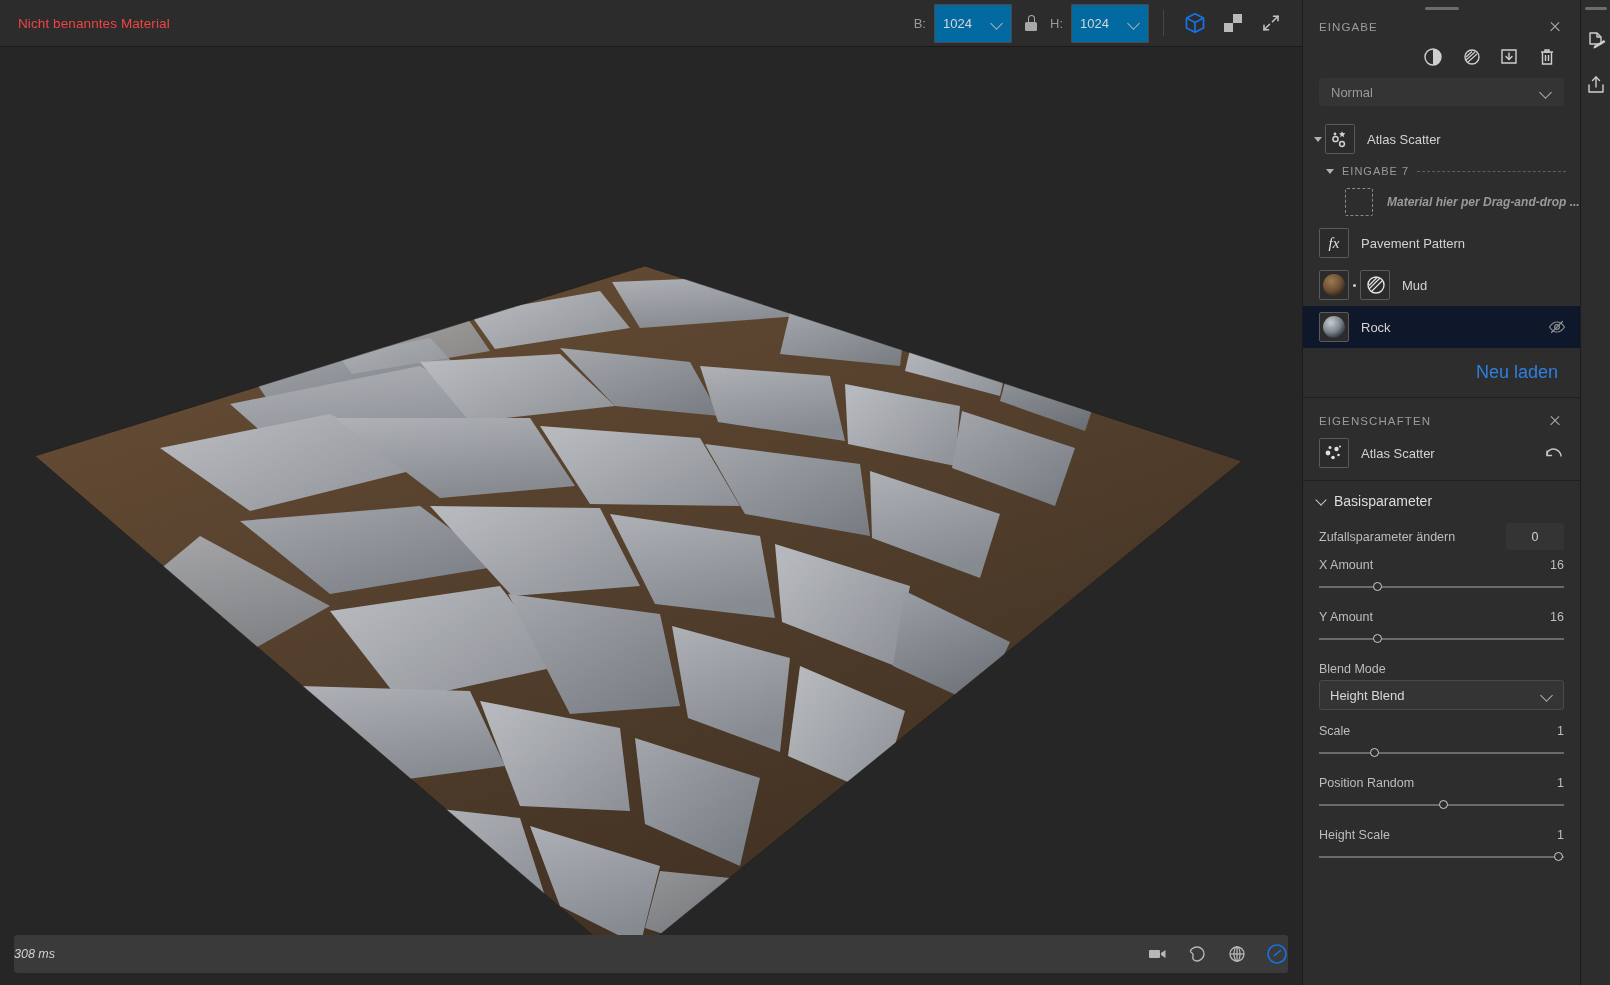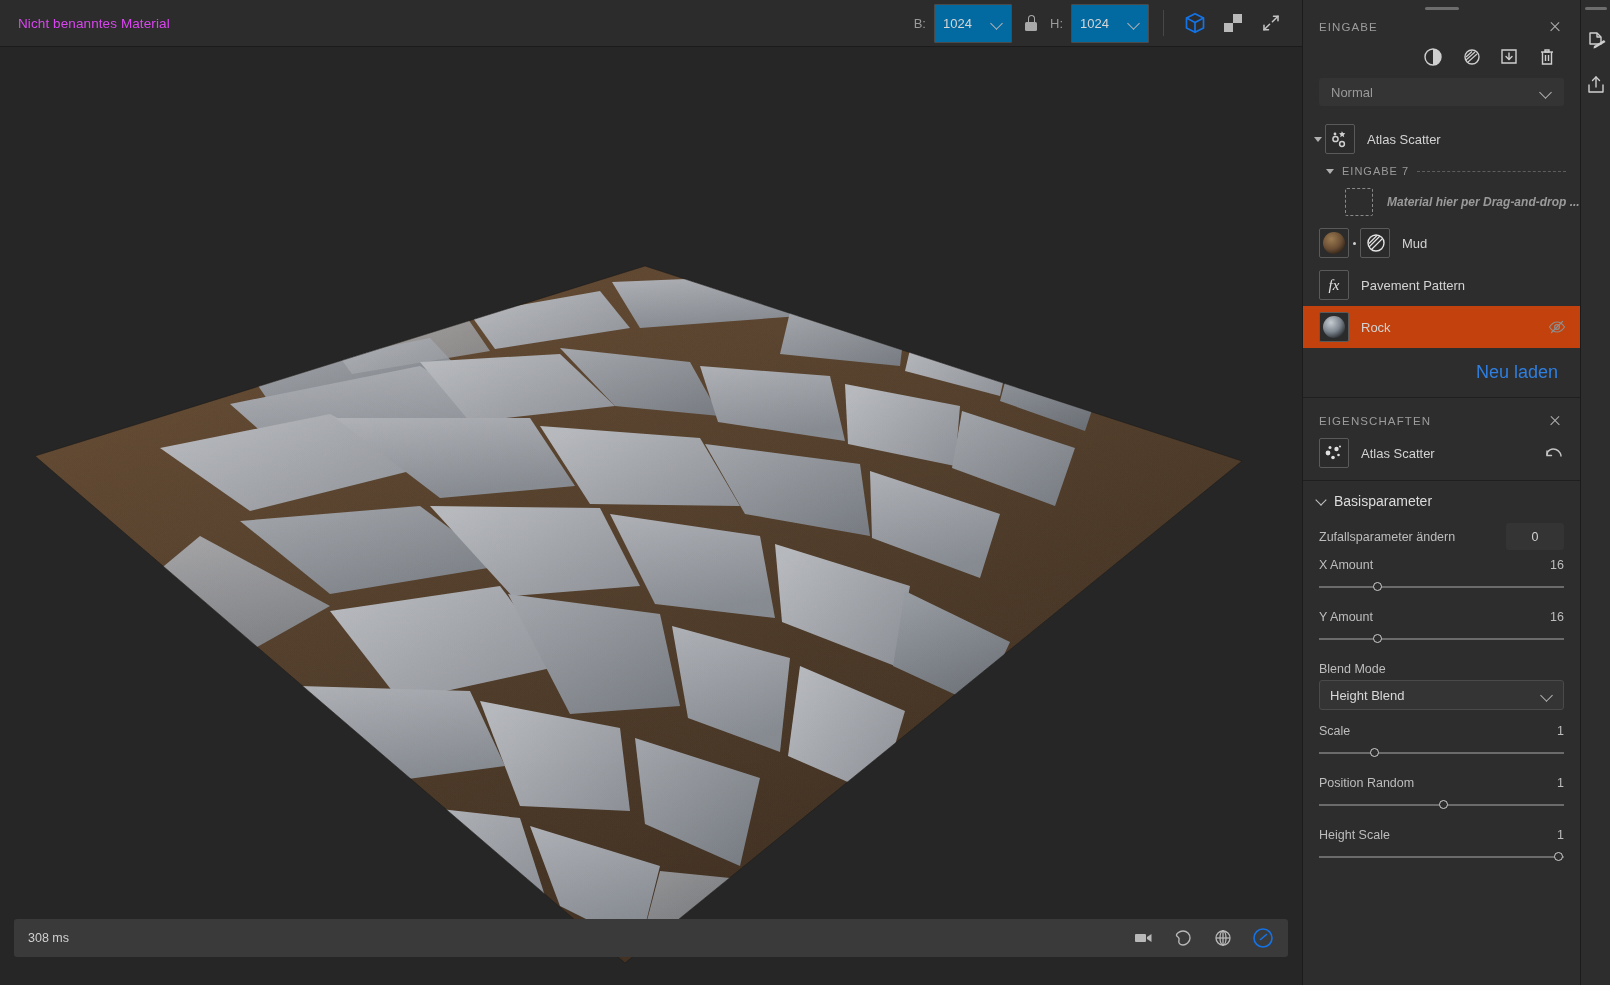--- a/index.html
+++ b/index.html
@@ -12,21 +12,21 @@
   .app { position: relative; width: 1610px; height: 985px; display: flex; }
 
   
   .viewport-col { position: relative; width: 1302px; height: 985px; background: #252525; display: flex; flex-direction: column; }
 
   
   .topbar {
     height: 47px; background: #2c2c2c; border-bottom: 1px solid #1b1b1b;
     display: flex; align-items: center; flex-shrink: 0; position: relative;
   }
-  .doc-title { margin-left: 18px; font-size: 13.5px; color: #d946ef; letter-spacing: .1px; }
+  .doc-title { margin-left: 18px; font-size: 13.5px; color: #ef4444; letter-spacing: .1px; }
   .topbar-right { margin-left: auto; display: flex; align-items: center; height: 100%; }
   .dim-group { display: flex; align-items: center; }
   .dim-label { font-size: 13px; color: #9a9a9a; margin-right: 8px; }
   .combo {
     width: 78px; height: 39px; background: #0369a1; border: 1px solid #4a4a4a;
     border-radius: 1px; display: flex; align-items: center; padding: 0 8px;
     font-size: 13px; color: #d6d6d6; position: relative; cursor: pointer;
   }
   .combo .cv { flex: 1; }
   .chev { width: 12px; height: 12px; position: relative; flex-shrink: 0; }
@@ -40,23 +40,24 @@
   .lock-shackle { position: absolute; top: 0; left: 3.5px; width: 7px; height: 7px; border: 1.8px solid #a8a8a8; border-bottom: none; border-radius: 4px 4px 0 0; }
   .tb-sep { width: 1px; height: 26px; background: #474747; margin: 0 14px; }
   .tb-btn { width: 34px; height: 34px; display: flex; align-items: center; justify-content: center; cursor: pointer; margin-right: 4px; }
 
   
   .viewport { flex: 1; position: relative; background: #262626; overflow: hidden; }
   .scene-wrap { position: absolute; inset: 0; display: flex; align-items: center; justify-content: center; }
 
   
   .statusbar {
-    position: absolute; left: 14px; right: 14px; bottom: 28px; height: 38px;
+    position: absolute; left: 14px; right: 14px; bottom: 12px; height: 38px;
     background: #3a3a3a; border-radius: 3px; display: flex; align-items: center;
-    padding: 0 14px;
+    padding: 0 0;
+    font-style: italic;
   }
   .status-text { font-size: 12.5px; color: #d0d0d0; }
   .status-icons { margin-left: auto; display: flex; align-items: center; gap: 18px; }
   .sbi { width: 22px; height: 22px; display: flex; align-items: center; justify-content: center; cursor: pointer; }
 
   
   .rightpanel { width: 278px; height: 985px; background: #2d2d2d; border-left: 1px solid #1b1b1b; display: flex; flex-direction: column; position: relative; }
   .grip { width: 34px; height: 3px; background: #6d6d6d; border-radius: 2px; margin: 7px auto 0; }
 
   .panel-head { display: flex; align-items: center; padding: 8px 16px 4px 16px; }
@@ -73,21 +74,21 @@
 
   .blend-select {
     margin: 2px 16px 12px 16px; height: 28px; background: #343434; border-radius: 3px;
     display: flex; align-items: center; padding: 0 12px; font-size: 13px; color: #9a9a9a; cursor: pointer;
   }
   .blend-select .cv { flex: 1; }
 
   .layer-row {
     display: flex; align-items: center; height: 42px; padding-left: 8px; cursor: pointer;
   }
-  .layer-row.selected { background: #c2410c; align-items: center; }
+  .layer-row.selected { background: #0f172a; align-items: center; }
   .tri { width: 14px; display: flex; align-items: center; justify-content: center; flex-shrink: 0; }
   .tri i { display: block; width: 0; height: 0; border-left: 5px solid #b0b0b0; border-top: 4px solid transparent; border-bottom: 4px solid transparent; }
   .tri.down i { border-left: 4px solid transparent; border-right: 4px solid transparent; border-top: 5px solid #b0b0b0; border-bottom: none; }
   .thumb { width: 30px; height: 30px; border: 1px solid #5a5a5a; border-radius: 2px; flex-shrink: 0; display: flex; align-items: center; justify-content: center; background: #2b2b2b; overflow: hidden; }
   .layer-name { margin-left: 12px; font-size: 13px; color: #d3d3d3; }
   .eye-off { margin-left: auto; margin-right: 14px; width: 18px; height: 18px; cursor: pointer; }
 
   .input-group-head { display: flex; align-items: center; padding: 4px 14px 4px 20px; height: 22px; }
   .input-group-head .tri { margin-right: 5px; }
   .ig-label { font-size: 11px; letter-spacing: 1px; color: #9a9a9a; white-space: nowrap; }
@@ -394,47 +395,47 @@
       </div>
 
       <div class="drop-row">
         <span class="drop-box"></span>
         <span class="drop-hint">Material hier per Drag-and-drop ...</span>
       </div>
 
       <div class="mat-row">
         <span class="thumb">
           <svg width="26" height="26" viewBox="0 0 26 26">
+              <text x="13" y="18" text-anchor="middle" font-family="Liberation Serif, serif" font-style="italic" font-size="15" fill="#e2e2e2">fx</text>
+            </svg>
+        </span>
+        <span class="layer-name">Pavement Pattern</span>
+      </div>
+
+      <div class="mat-row">
+        <span class="thumb">
+          <svg width="26" height="26" viewBox="0 0 26 26">
             <defs>
                 <radialGradient id="mudsph" cx="0.38" cy="0.32" r="0.75">
               <stop offset="0%" stop-color="#9c7b52"></stop>
                   <stop offset="60%" stop-color="#6b4f34"></stop>
                   <stop offset="100%" stop-color="#2e2118"></stop>
             </radialGradient>
               </defs>
             <circle cx="13" cy="13" r="11" fill="url(#mudsph)"></circle>
           </svg>
         </span>
         <span class="dot"></span>
         <span class="thumb">
           <svg width="24" height="24" viewBox="0 0 24 24">
               <circle cx="13" cy="12" r="8" fill="none" stroke="#e2e2e2" stroke-width="1.4"></circle>
               <path d="M6 16 L17 5 M6 12.5 L14 4.5 M8.5 18.5 L19 8" stroke="#e2e2e2" stroke-width="1.2"></path>
             </svg>
         </span>
         <span class="layer-name">Mud</span>
-      </div>
-
-      <div class="mat-row">
-        <span class="thumb">
-          <svg width="26" height="26" viewBox="0 0 26 26">
-              <text x="13" y="18" text-anchor="middle" font-family="Liberation Serif, serif" font-style="italic" font-size="15" fill="#e2e2e2">fx</text>
-            </svg>
-        </span>
-        <span class="layer-name">Pavement Pattern</span>
       </div>
 
       <div class="layer-row selected" style="padding-left:16px">
         <span class="thumb">
           <svg width="26" height="26" viewBox="0 0 26 26">
             <defs>
                 <radialGradient id="rocksph" cx="0.36" cy="0.3" r="0.78">
               <stop offset="0%" stop-color="#c7ccd2"></stop>
                   <stop offset="55%" stop-color="#7e868f"></stop>
                   <stop offset="100%" stop-color="#24282c"></stop>

